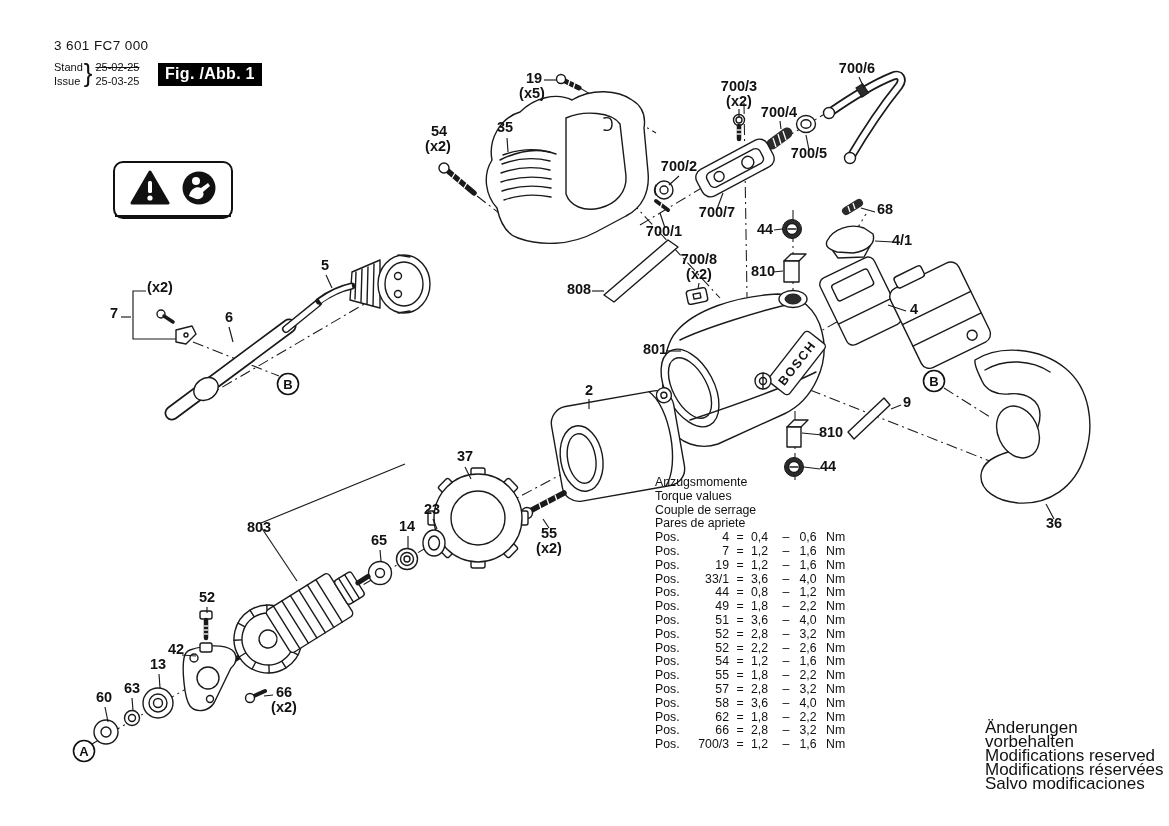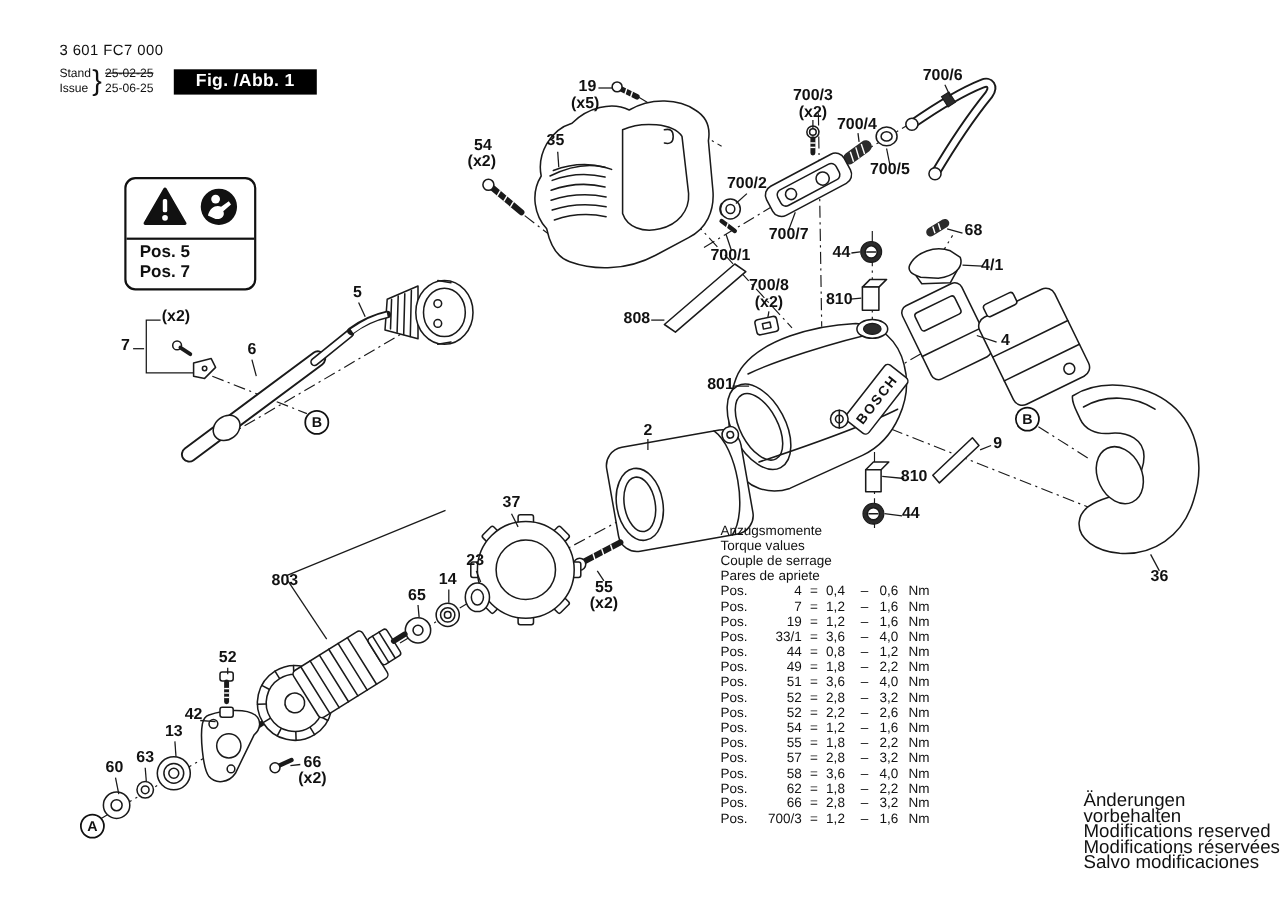--- a/index.html
+++ b/index.html
@@ -8,21 +8,21 @@
   .abs{position:absolute;}
   #art{position:absolute;left:0;top:0;}
   
   .hdr{left:54px;top:38px;}
   .pn{font-size:13.5px;letter-spacing:.4px;}
   .si-wrap{display:flex;align-items:center;margin-top:5px;}
   .si-labels,.si-dates{font-size:11px;line-height:14px;}
   .si-brace{font-size:26px;font-weight:400;margin:0 3px 0 1px;}
   .strike{text-decoration:line-through;}
   .figbox{left:158px;top:63px;background:#000;color:#fff;font-weight:bold;font-size:16px;
-          padding:2px 20px 3px;letter-spacing:.3px;}
+          padding:2px 7px 3px;letter-spacing:.3px;}
   
   .warnbox{left:113px;top:161px;width:116px;border:2.2px solid #111;border-radius:10px;background:#fff;}
   .warn-icons{display:flex;gap:11px;justify-content:center;align-items:center;
               padding:7px 0 5px;border-bottom:2.2px solid #111;}
   .warn-pos{padding:3px 0 5px 12px;font-weight:bold;font-size:15.5px;line-height:18px;}
   
   .torque{left:655px;top:476px;font-size:12.3px;line-height:13.8px;}
   .t-row{display:flex;}
   .c-pos{width:34px;}
   .c-num{width:40px;text-align:right;}
@@ -469,21 +469,21 @@
 <div class="abs hdr">
   <div class="pn">3 601 FC7 000</div>
   <div class="si-wrap">
     <div class="si-labels">
       <div>Stand</div>
       <div>Issue</div>
     </div>
     <div class="si-brace">}</div>
     <div class="si-dates">
       <div class="strike">25-02-25</div>
-      <div>25-06-25</div>
+      <div>25-03-25</div>
     </div>
   </div>
 </div>
 <div class="abs figbox">Fig. /Abb. 1</div>
 
 <div class="abs warnbox">
   <div class="warn-icons">
     <span>
       <svg width="40" height="36" viewBox="0 0 40 36">
         <path d="M20,2 L38,33 L2,33 Z" fill="#111" stroke="#111" stroke-linejoin="round" stroke-width="3"></path>
@@ -492,24 +492,20 @@
       </svg>
     </span>
     <span>
       <svg width="36" height="36" viewBox="0 0 36 36">
         <circle cx="18" cy="18" r="16.5" fill="#111"></circle>
         <circle cx="15" cy="11" r="4" fill="#fff"></circle>
         <path d="M8,26 C10,18 16,16 20,18 L27,13 L29,16 L22,22 C24,26 20,30 15,29 Z" fill="#fff"></path>
       </svg>
     </span>
   </div>
-  <div class="warn-pos">
-    <div>Pos. 5</div>
-    <div>Pos. 7</div>
-  </div>
 </div>
 
 <div class="abs torque">
 
     <div class="t-title">Anzugsmomente</div>
 
     <div class="t-title">Torque values</div>
 
     <div class="t-title">Couple de serrage</div>
 

